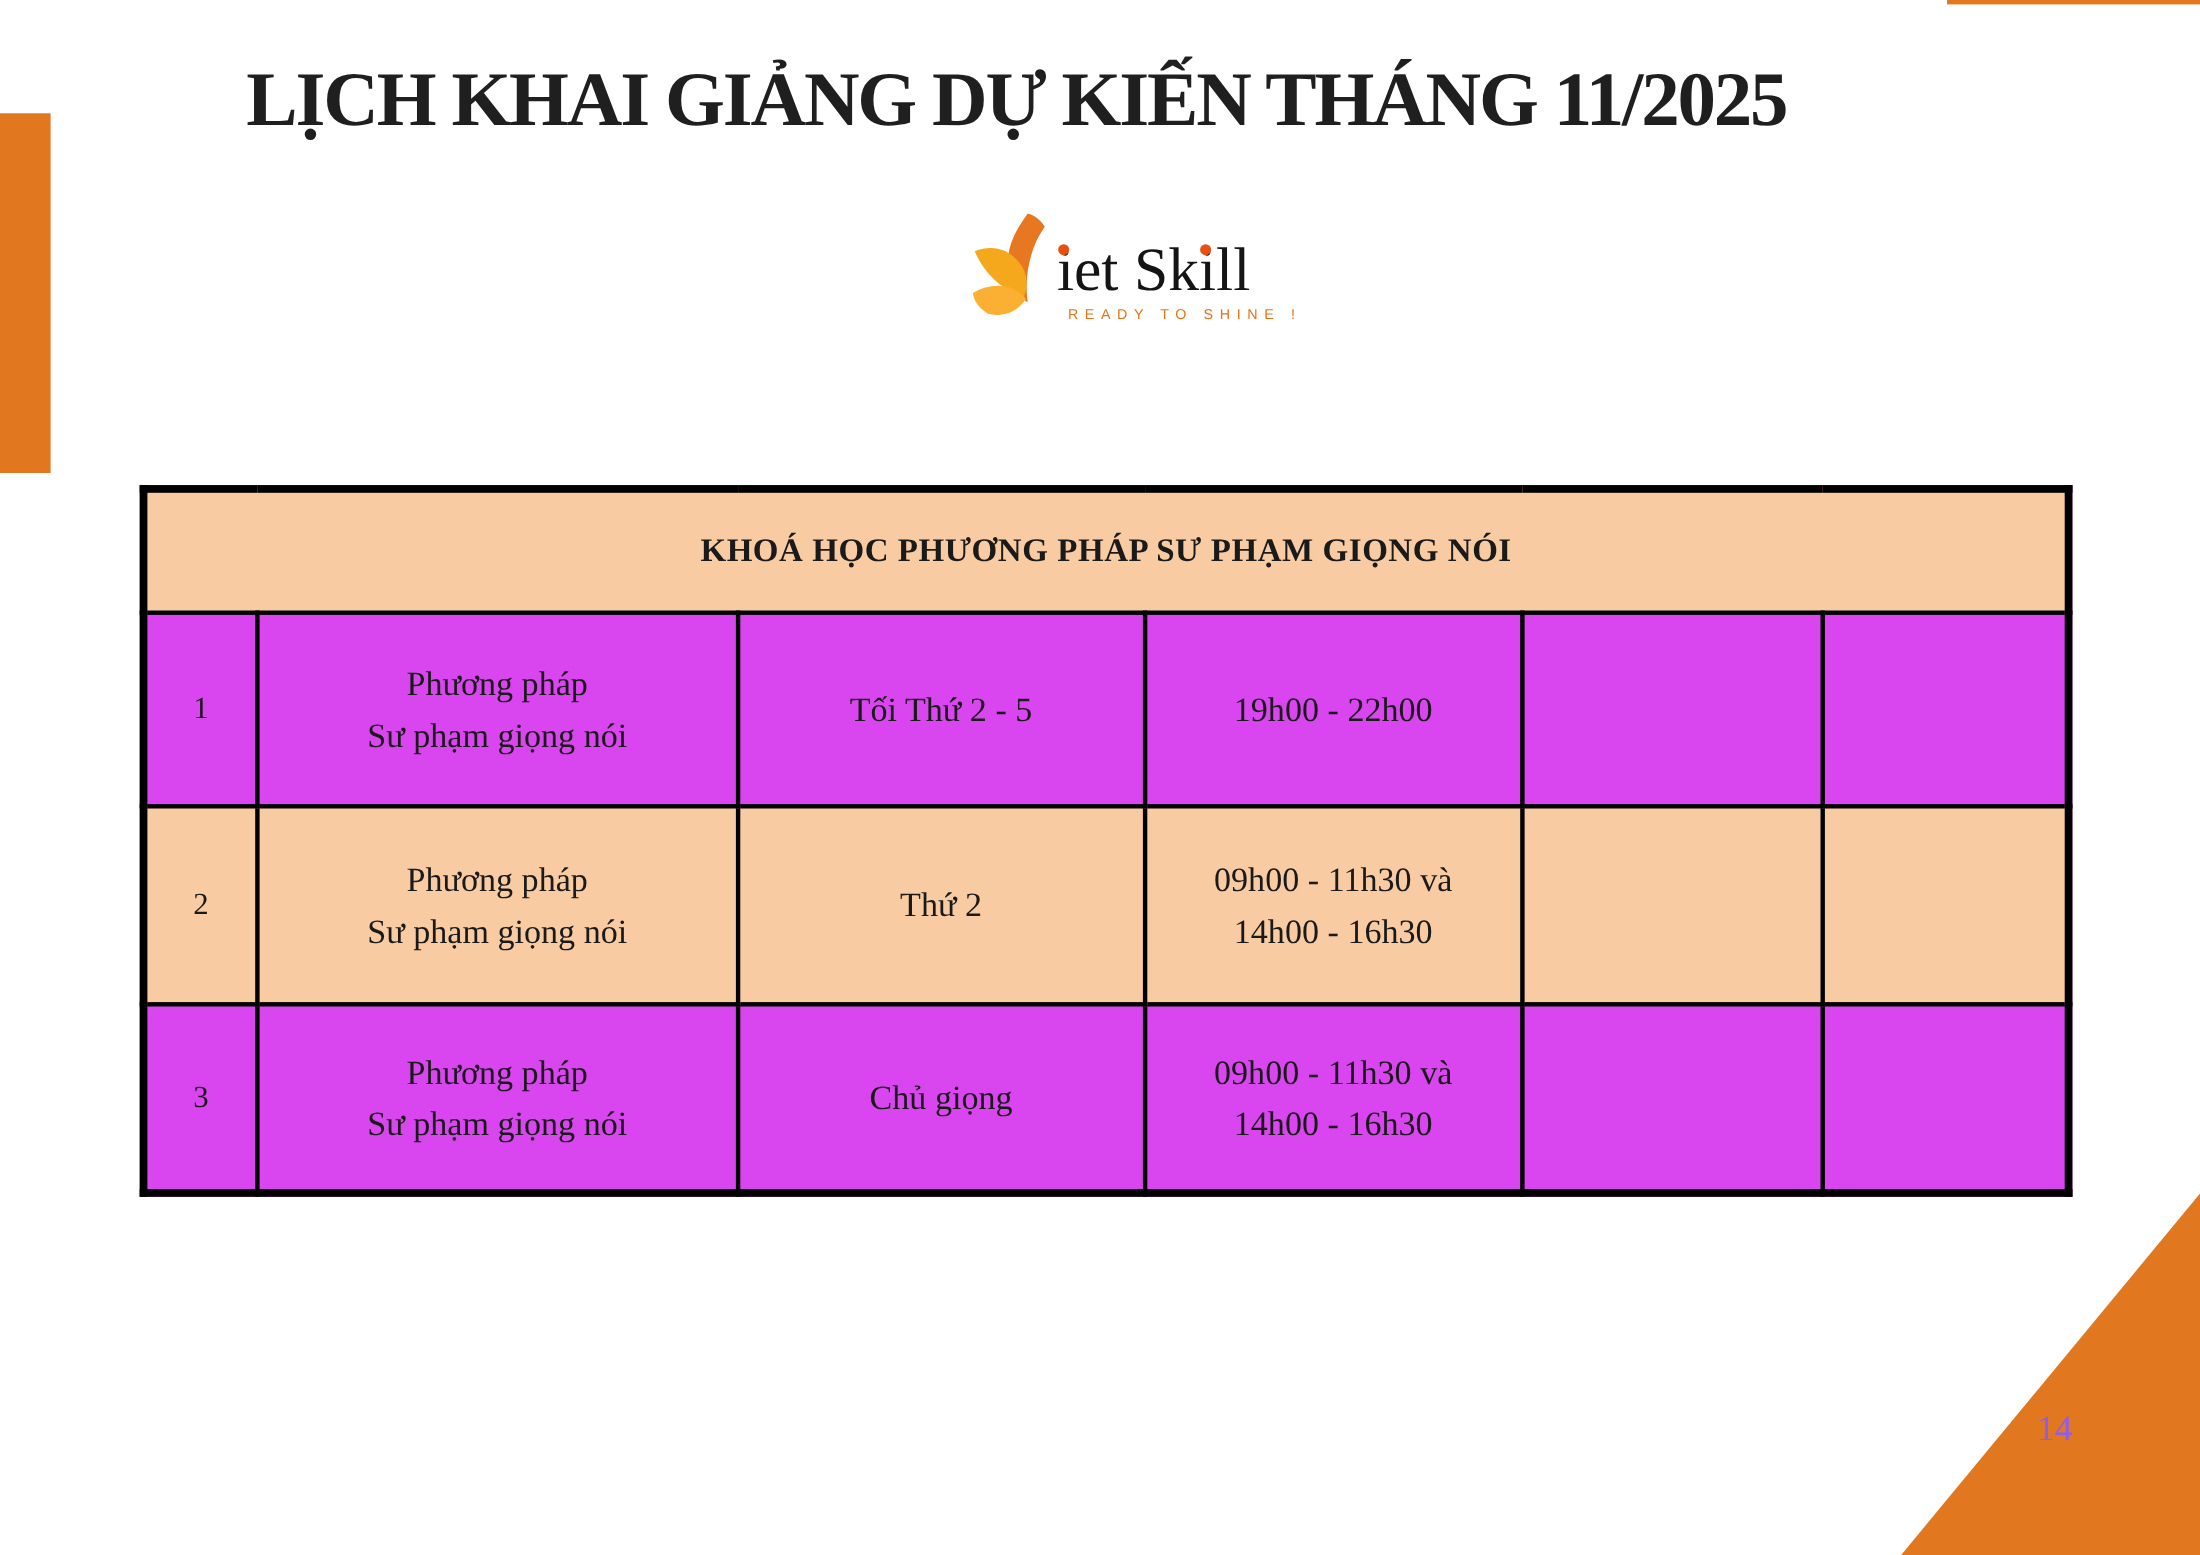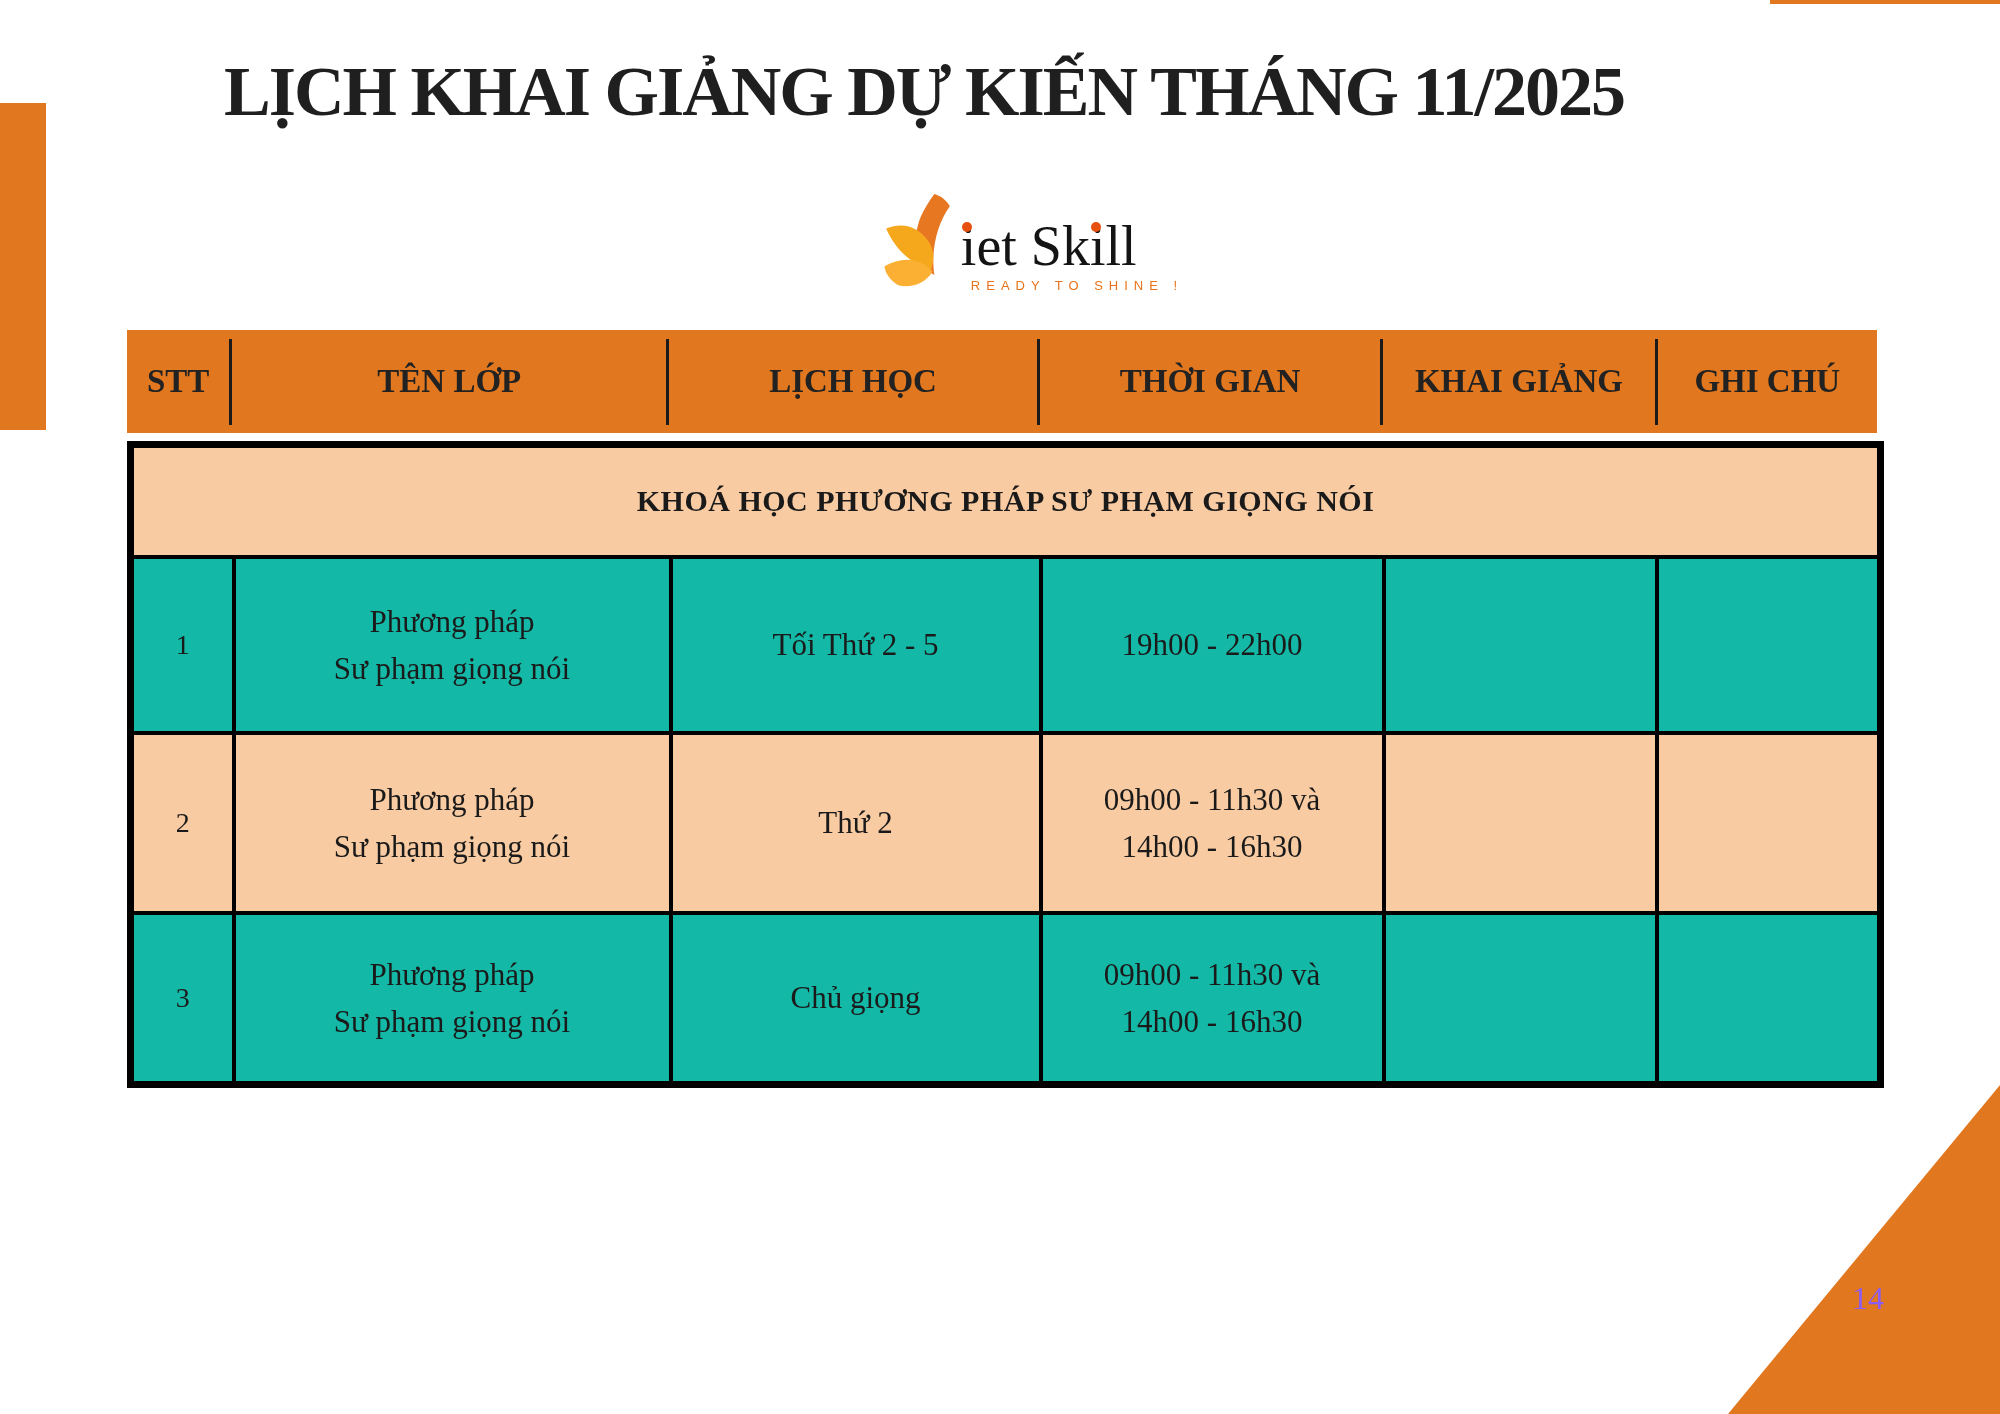--- a/index.html
+++ b/index.html
@@ -72,21 +72,21 @@
     font-size:33px;font-weight:bold;color:#222222;
   }
   .hc0{width:103px;} .hc1{width:437px;} .hc2{width:370px;}
   .hc3{width:343px;} .hc4{width:273px;} .hc5{width:221px;}
   .vsep{width:3px;background:#1a1a1a;align-self:center;height:86px;flex:0 0 auto;}
   
   .body-table{
     position:absolute;left:127px;top:441px;width:1750px;
     border-collapse:collapse;table-layout:fixed;
     border:7px solid #000;
-    background:#14b8a6;
+    background:#d946ef;
   }
   .body-table td{
     border:4px solid #000;
     text-align:center;vertical-align:middle;
     font-size:31px;color:#1a1a1a;
     padding:4px;
   }
   tr.section-row{height:112px;}
   tr.section-row td{
     background:var(--peach);
@@ -114,33 +114,20 @@
       <path d="M62,2 C46,24 38,42 42,66 C44,80 52,90 62,96 C58,70 64,38 80,16 C75,8 69,4 62,2 Z" fill="#E87722"></path>
       <path d="M6,42 C26,34 44,40 56,58 C62,68 62,80 58,90 C36,84 16,66 6,42 Z" fill="#F5A81C"></path>
       <path d="M4,86 C24,74 46,76 60,92 C52,106 34,112 20,108 C10,102 5,94 4,86 Z" fill="#FBB034"></path>
     </svg>
     <div class="logo-textwrap">
       <div class="logo-brand"><span class="ibrand">i</span><span>et Sk</span><span class="ibrand">i</span><span>ll</span></div>
       <div class="logo-tagline">READY TO SHINE !</div>
     </div>
   </div>
 
-  <div class="head-band">
-    <div class="head-cell hc0">STT</div>
-    <div class="vsep"></div>
-    <div class="head-cell hc1">TÊN LỚP</div>
-    <div class="vsep"></div>
-    <div class="head-cell hc2">LỊCH HỌC</div>
-    <div class="vsep"></div>
-    <div class="head-cell hc3">THỜI GIAN</div>
-    <div class="vsep"></div>
-    <div class="head-cell hc4">KHAI GIẢNG</div>
-    <div class="vsep"></div>
-    <div class="head-cell hc5">GHI CHÚ</div>
-  </div>
 
   <table class="body-table">
     <colgroup>
       <col style="width:103px">
         <col style="width:437px">
         <col style="width:370px">
       <col style="width:343px">
         <col style="width:273px">
         <col style="width:224px">
     </colgroup>

